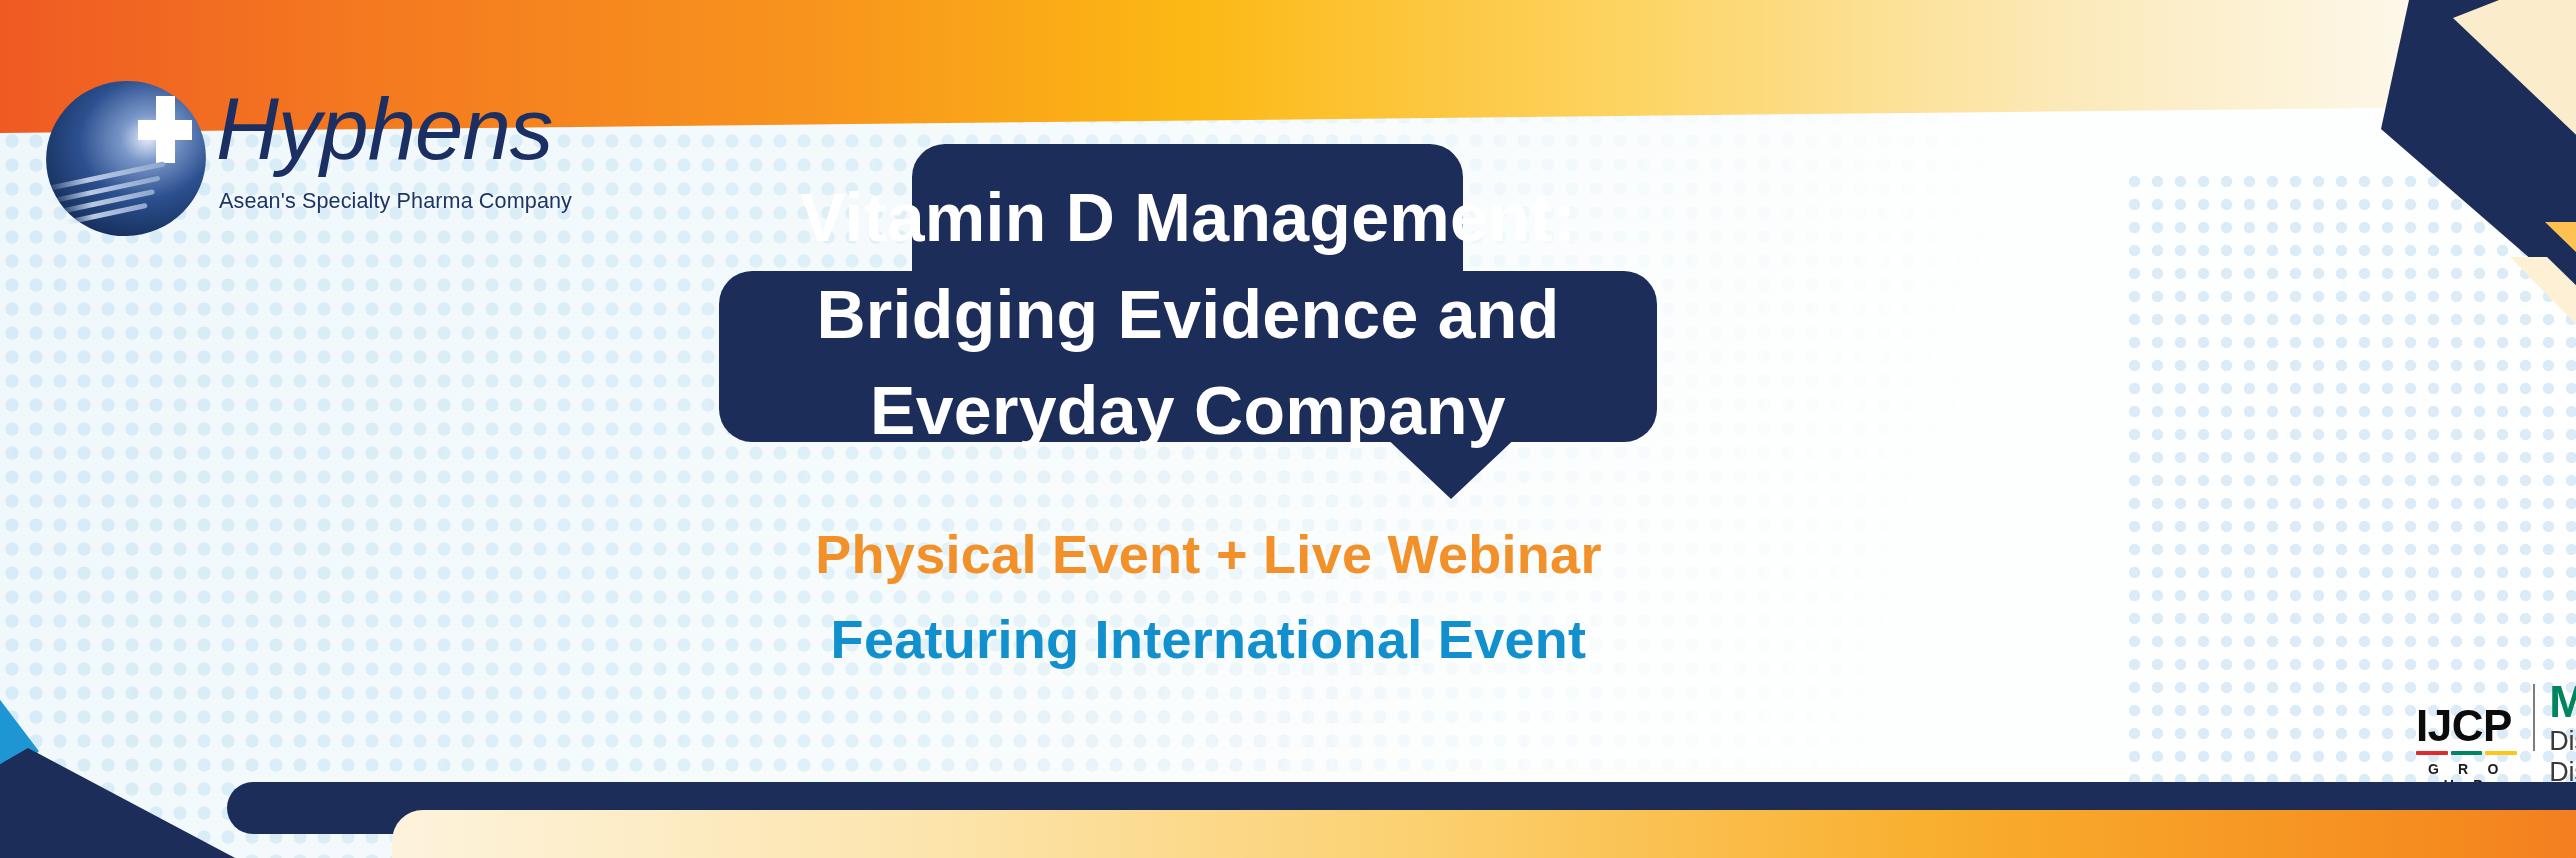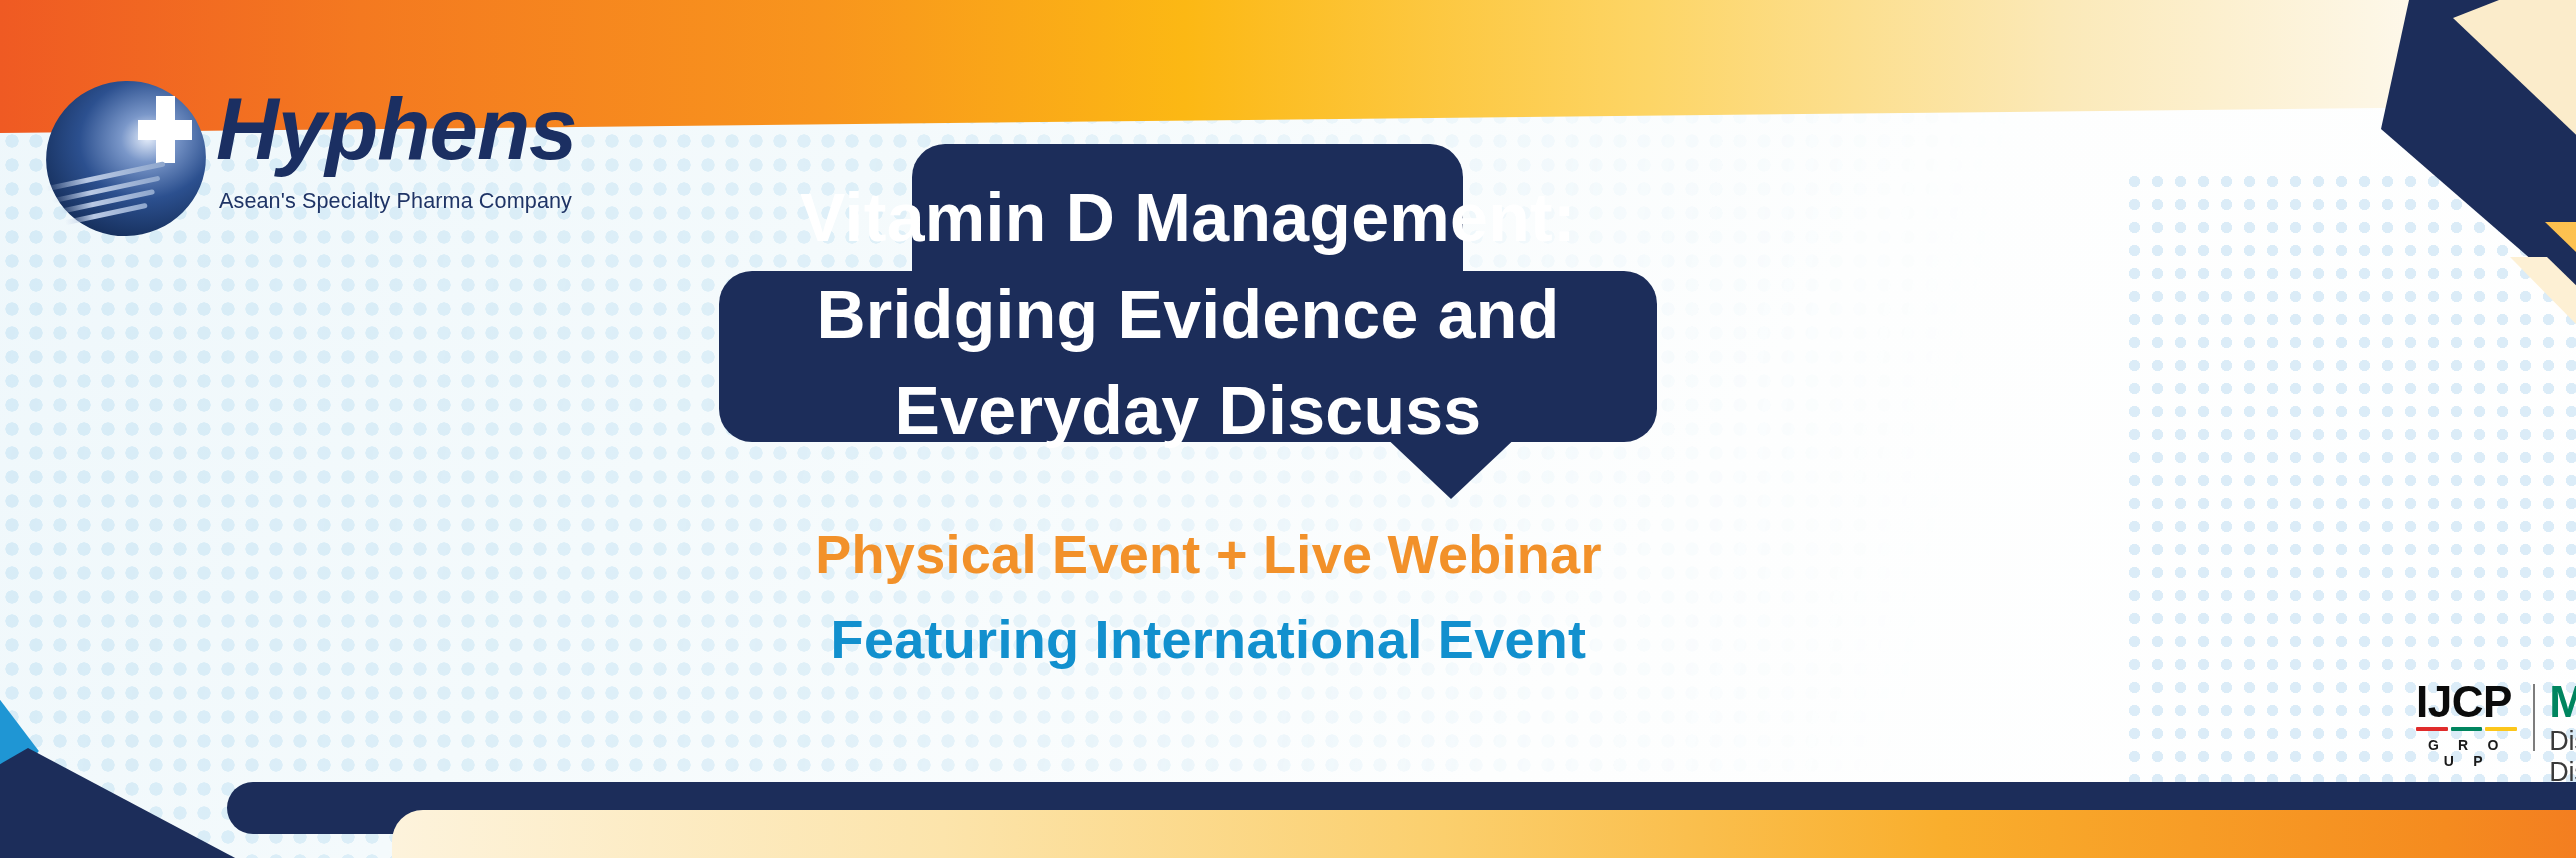--- a/index.html
+++ b/index.html
@@ -67,21 +67,21 @@
   .hy-cross{position:absolute;left:92px;top:24px;width:54px;height:67px;}
   .hy-cross::before{content:"";position:absolute;left:17.5px;top:0;width:19.6px;height:67px;background:#fff;}
   .hy-cross::after{content:"";position:absolute;left:0;top:24px;width:54px;height:19.6px;background:#fff;}
   .hy-swoosh{position:absolute;left:4.1px;top:97px;width:134px;height:67px;transform:rotate(-12deg);}
   .hy-swoosh span{position:absolute;left:0;height:5.2px;border-radius:3.1px;
     background:linear-gradient(90deg,rgba(255,255,255,0),#b9c9e4 35%,#8fa7cd 100%);}
   .hy-swoosh span:nth-child(1){top:3.1px;width:122px;}
   .hy-swoosh span:nth-child(2){top:15.5px;width:110px;left:4.1px;}
   .hy-swoosh span:nth-child(3){top:28px;width:98px;left:8.2px;}
   .hy-swoosh span:nth-child(4){top:40px;width:84px;left:12.4px;}
-  .hy-word{position:absolute;left:170px;top:13.4px;font-size:87px;font-weight:bold;font-style:italic;
+  .hy-word{position:absolute;left:170px;top:13.4px;font-size:87px;font-weight:normal;font-style:italic;
     color:#1b2f62;letter-spacing:-1px;line-height:1;}
   .hy-tag{position:absolute;left:173px;top:116px;font-size:21.6px;font-weight:400;color:#1f3466;
     letter-spacing:0.1px;}
 
   
   .bubble{position:absolute;left:719px;top:144px;width:938px;height:298px;}
   .bub-top{position:absolute;left:193px;top:0;width:551px;height:155px;background:#1c2d5a;
     border-top-left-radius:33px;border-top-right-radius:33px;}
   .bub-bot{position:absolute;left:0;top:127px;width:938px;height:171px;background:#1c2d5a;
     border-radius:33px;}
@@ -93,21 +93,21 @@
 
   
   .ev1{position:absolute;left:719px;top:523px;width:979px;text-align:center;
     font-size:54px;font-weight:bold;color:#f2912a;letter-spacing:0.3px;}
   .ev2{position:absolute;left:719px;top:608px;width:979px;text-align:center;
     font-size:54px;font-weight:bold;color:#1290ce;letter-spacing:0.3px;}
 
   
   .logolock{position:absolute;left:2416px;top:681px;width:412px;height:98px;display:flex;align-items:flex-start;}
   .ijcp{position:relative;width:106px;}
-  .ijcp-word{font-size:44px;font-weight:bold;color:#0b0b0b;line-height:.95;letter-spacing:-0.5px;}
+  .ijcp-word{font-size:44px;font-weight:bold;color:#0b0b0b;line-height:.95;letter-spacing:-0.5px;margin-top:24px;}
   .ijcp-bars{display:flex;gap:3.1px;margin-top:4.1px;width:101px;}
   .ijcp-bars i{height:4.6px;flex:1;border-radius:1px;display:block;}
   .ijcp-bars i.r{background:#e02b2b;}
   .ijcp-bars i.g{background:#00855f;}
   .ijcp-bars i.y{background:#fcc61a;}
   .ijcp-group{margin-top:6px;font-size:14px;font-weight:bold;color:#1a1a1a;letter-spacing:7.7px;text-align:center;}
   .lock-div{width:1.5px;height:67px;background:#7d7d7d;margin:3.1px 14.4px 0 15.5px;}
   .medtalks{position:relative;}
   .mt-row{display:flex;align-items:flex-start;line-height:.95;position:relative;}
   .mt-med{font-size:45px;font-weight:bold;color:#00855f;letter-spacing:-0.5px;}
@@ -144,21 +144,21 @@
     <div class="hy-word">Hyphens</div>
     <div class="hy-tag">Asean's Specialty Pharma Company</div>
   </div>
 
   <div class="bubble">
     <div class="bub-top"></div>
     <div class="bub-bot"></div>
     <div class="bub-tail"></div>
     <div class="bub-text">
       <span>Vitamin D Management:</span>
-      <span class="l2">Bridging Evidence and Everyday Discuss</span>
+      <span class="l2">Bridging Evidence and Everyday Company</span>
     </div>
   </div>
 
   <div class="ev1">Physical Event + Live Webinar</div>
   <div class="ev2">Featuring International Event</div>
 
   <div class="bl-blue"></div>
   <div class="bl-navy"></div>
 
   <div class="logolock">

